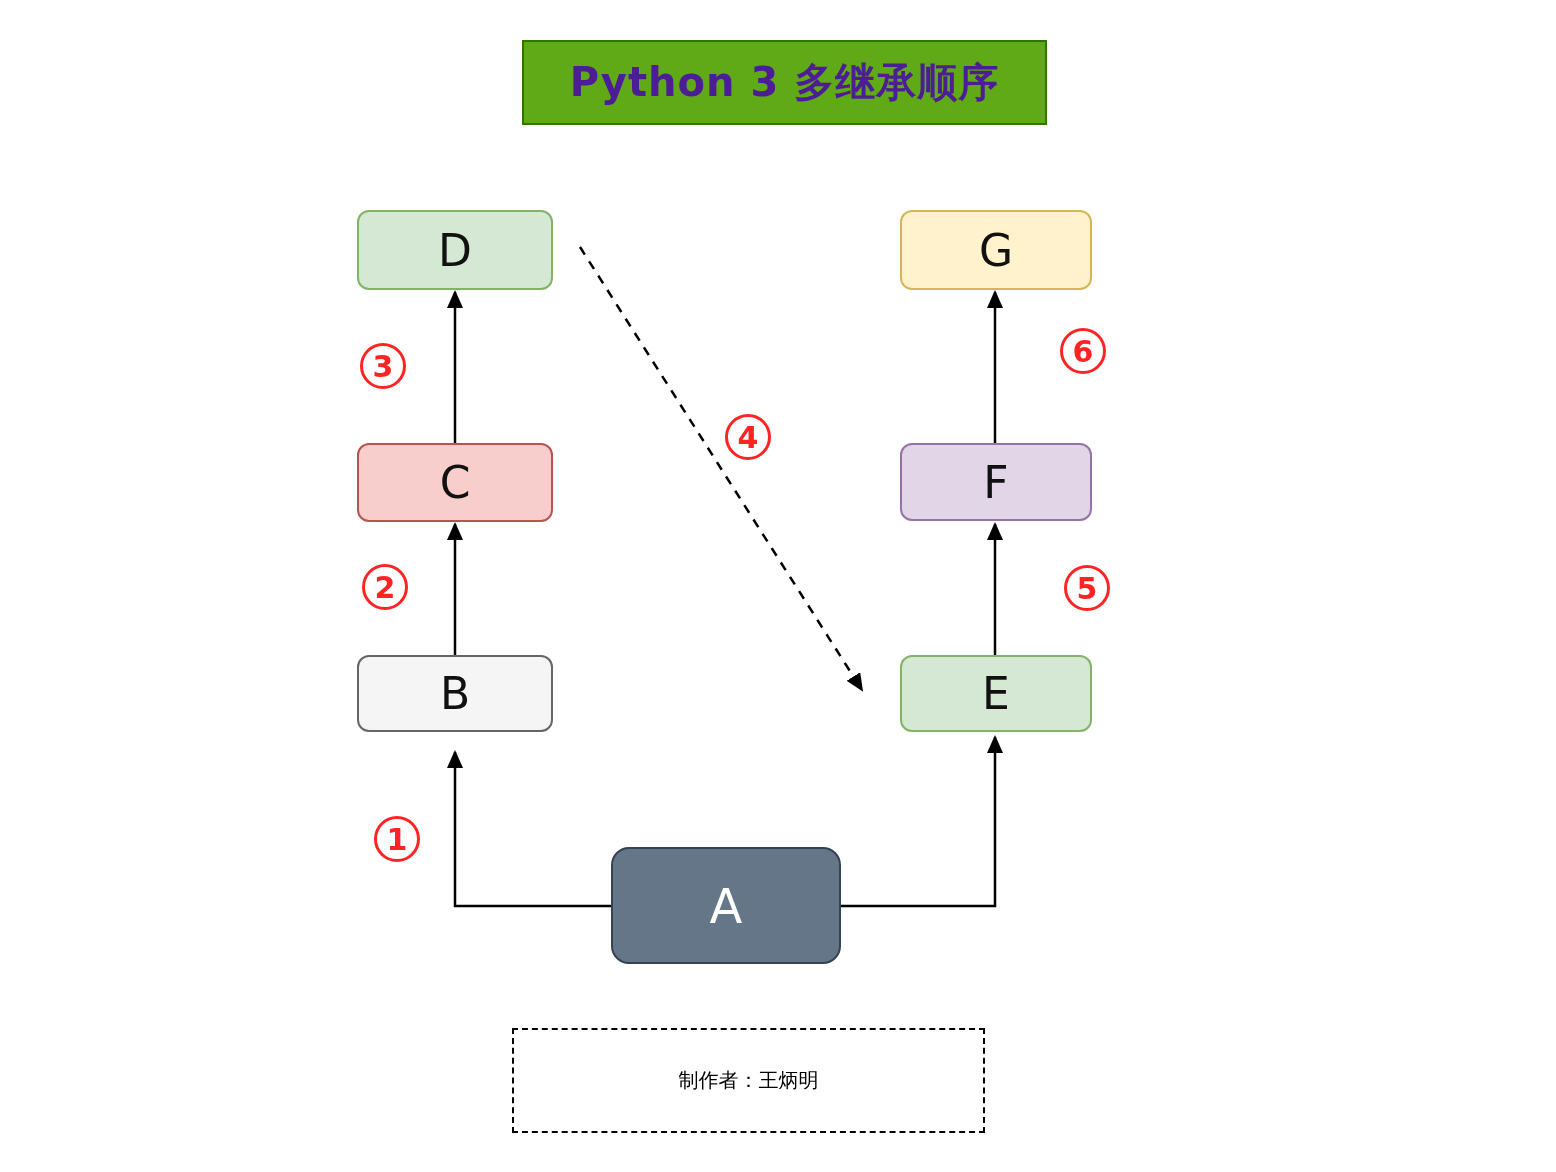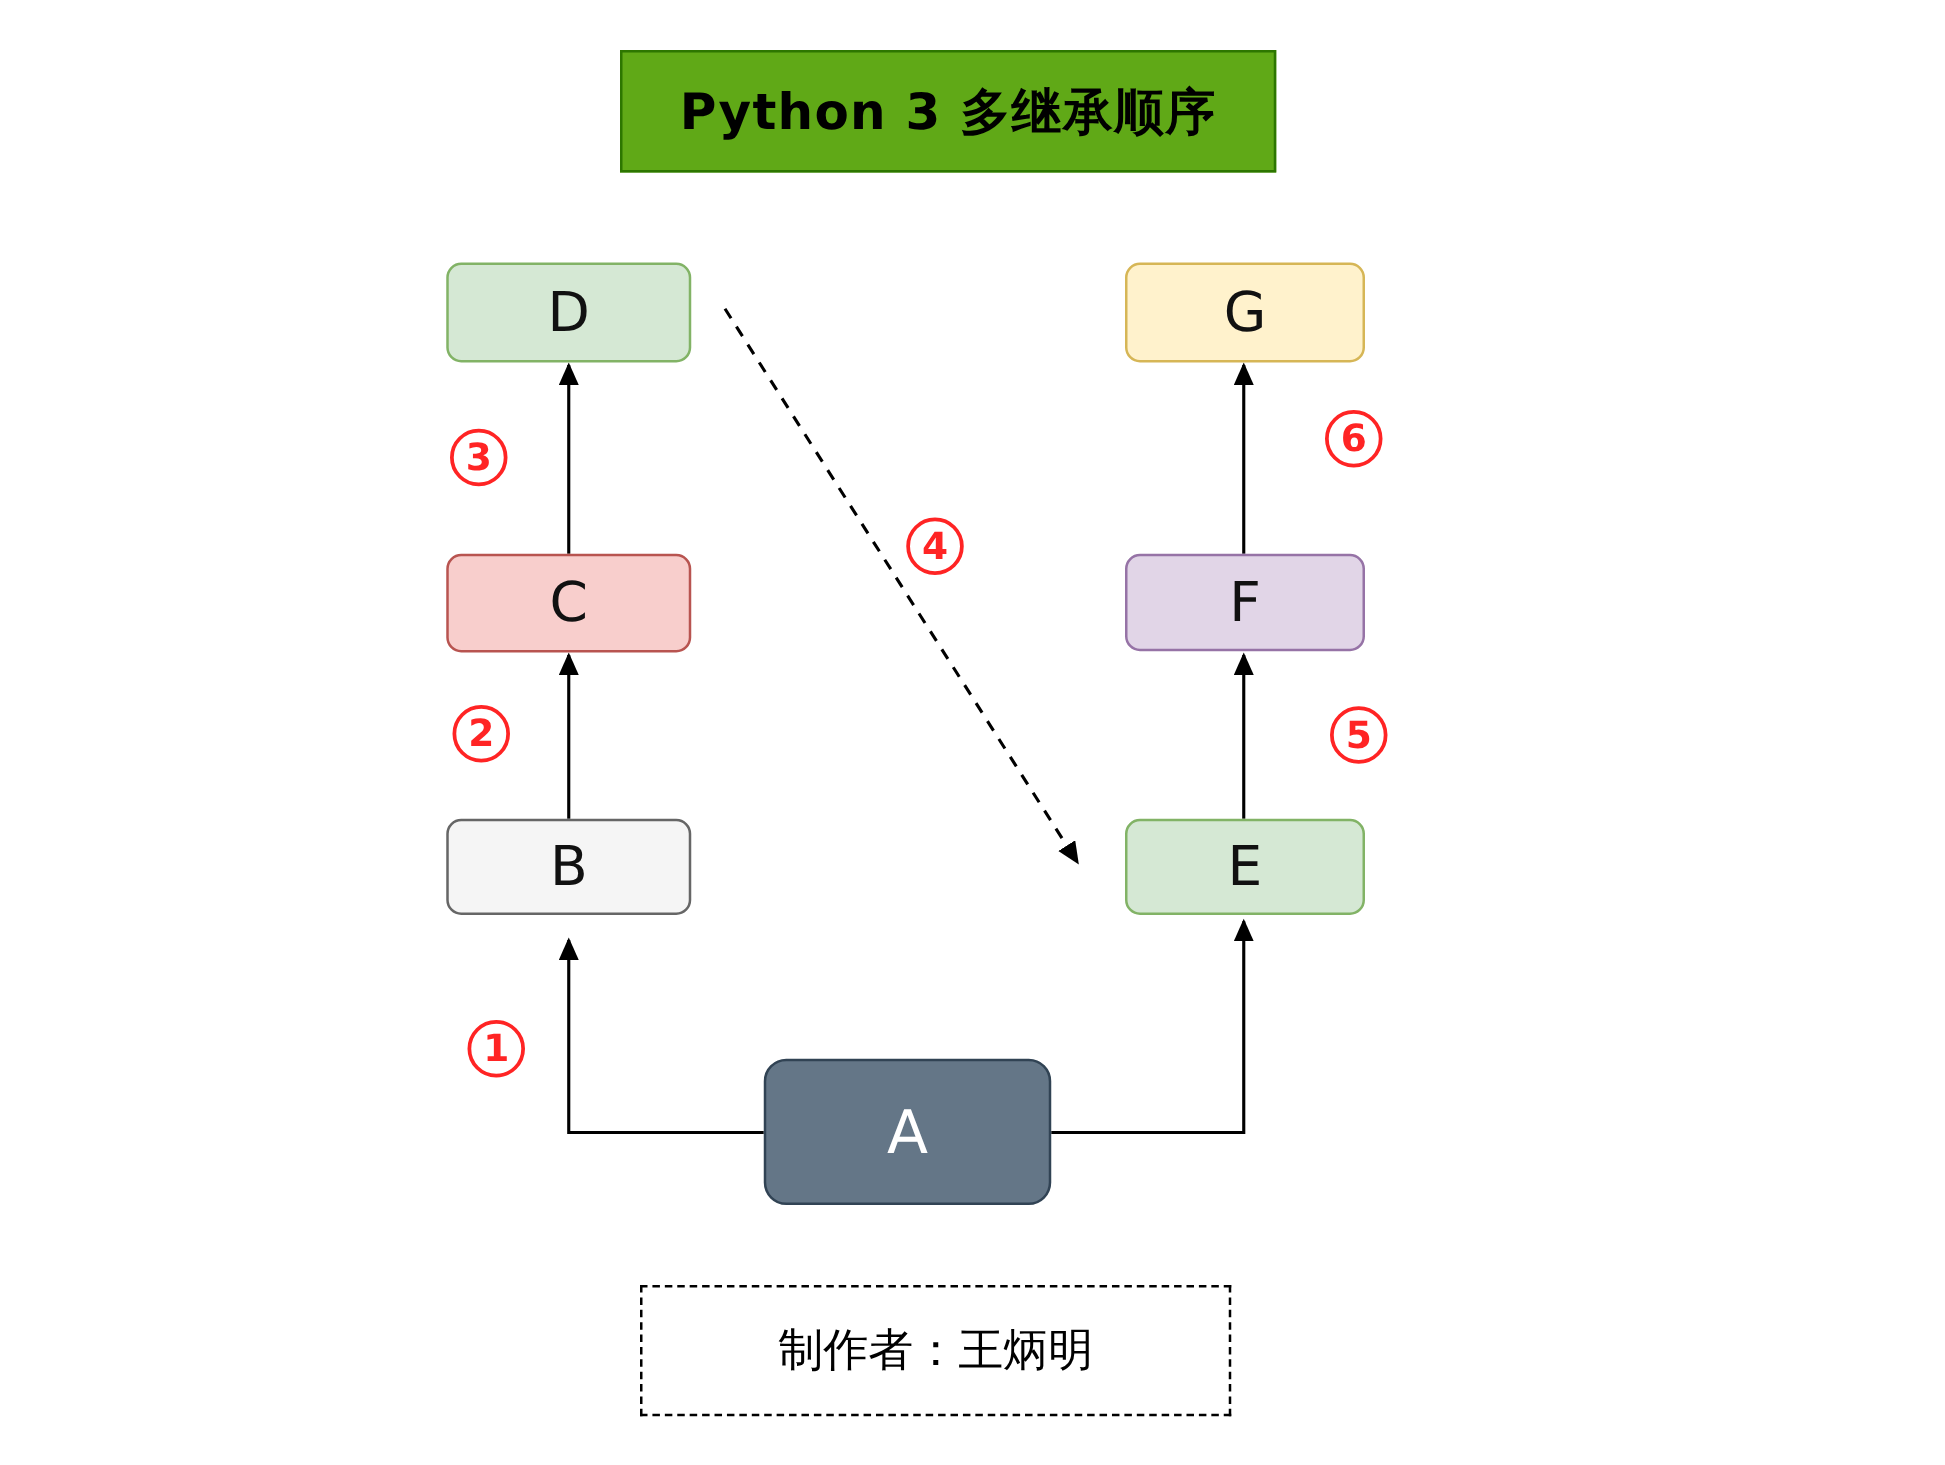--- a/index.html
+++ b/index.html
@@ -1,24 +1,24 @@
 <!DOCTYPE html>
 <html><head>
 <meta charset="utf-8">
 <style>
   html,body{margin:0;padding:0;background:#ffffff;}
   body{font-family:"DejaVu Sans","Liberation Sans",sans-serif;}
   #canvas{position:relative;width:1556px;height:1172px;background:#ffffff;overflow:hidden;}
   #edges-svg{position:absolute;left:0;top:0;width:1556px;height:1172px;}
 
   .title{
-    position:absolute;left:496px;top:40px;width:525px;height:98px;
+    position:absolute;left:522px;top:40px;width:525px;height:85px;
     background:#60a917;border:2px solid #2d7600;box-sizing:border-box;
     display:flex;align-items:center;justify-content:center;
-    font-size:40px;font-weight:bold;color:#000000;letter-spacing:1px;
+    font-size:40px;font-weight:bold;color:#4c1d95;letter-spacing:1px;
   }
 
   .node{
     position:absolute;display:flex;align-items:center;justify-content:center;
     border:2px solid #000;border-radius:12px;box-sizing:border-box;
     font-size:44px;color:#111111;
   }
   .node-D{left:357px;top:210px;width:196px;height:80px;}
   .node-G{left:900px;top:210px;width:192px;height:80px;}
   .node-C{left:357px;top:443px;width:196px;height:79px;}
@@ -37,21 +37,21 @@
   .badge-2{left:362px;top:564px;}
   .badge-3{left:360px;top:343px;}
   .badge-4{left:725px;top:414px;}
   .badge-5{left:1064px;top:565px;}
   .badge-6{left:1060px;top:328px;}
 
   .credit{
     position:absolute;left:512px;top:1028px;width:473px;height:105px;
     border:2px dashed #000000;box-sizing:border-box;
     display:flex;flex-direction:column;align-items:center;justify-content:center;
-    gap:7px;font-size:36px;color:#000000;
+    gap:7px;font-size:20px;color:#000000;
   }
 </style>
 </head>
 <body>
 
 <div id="canvas">
 
   <svg id="edges-svg" viewBox="0 0 1556 1172">
     <defs>
       <marker id="arrow" markerUnits="userSpaceOnUse" markerWidth="20" markerHeight="18" refX="16" refY="8" orient="auto">

